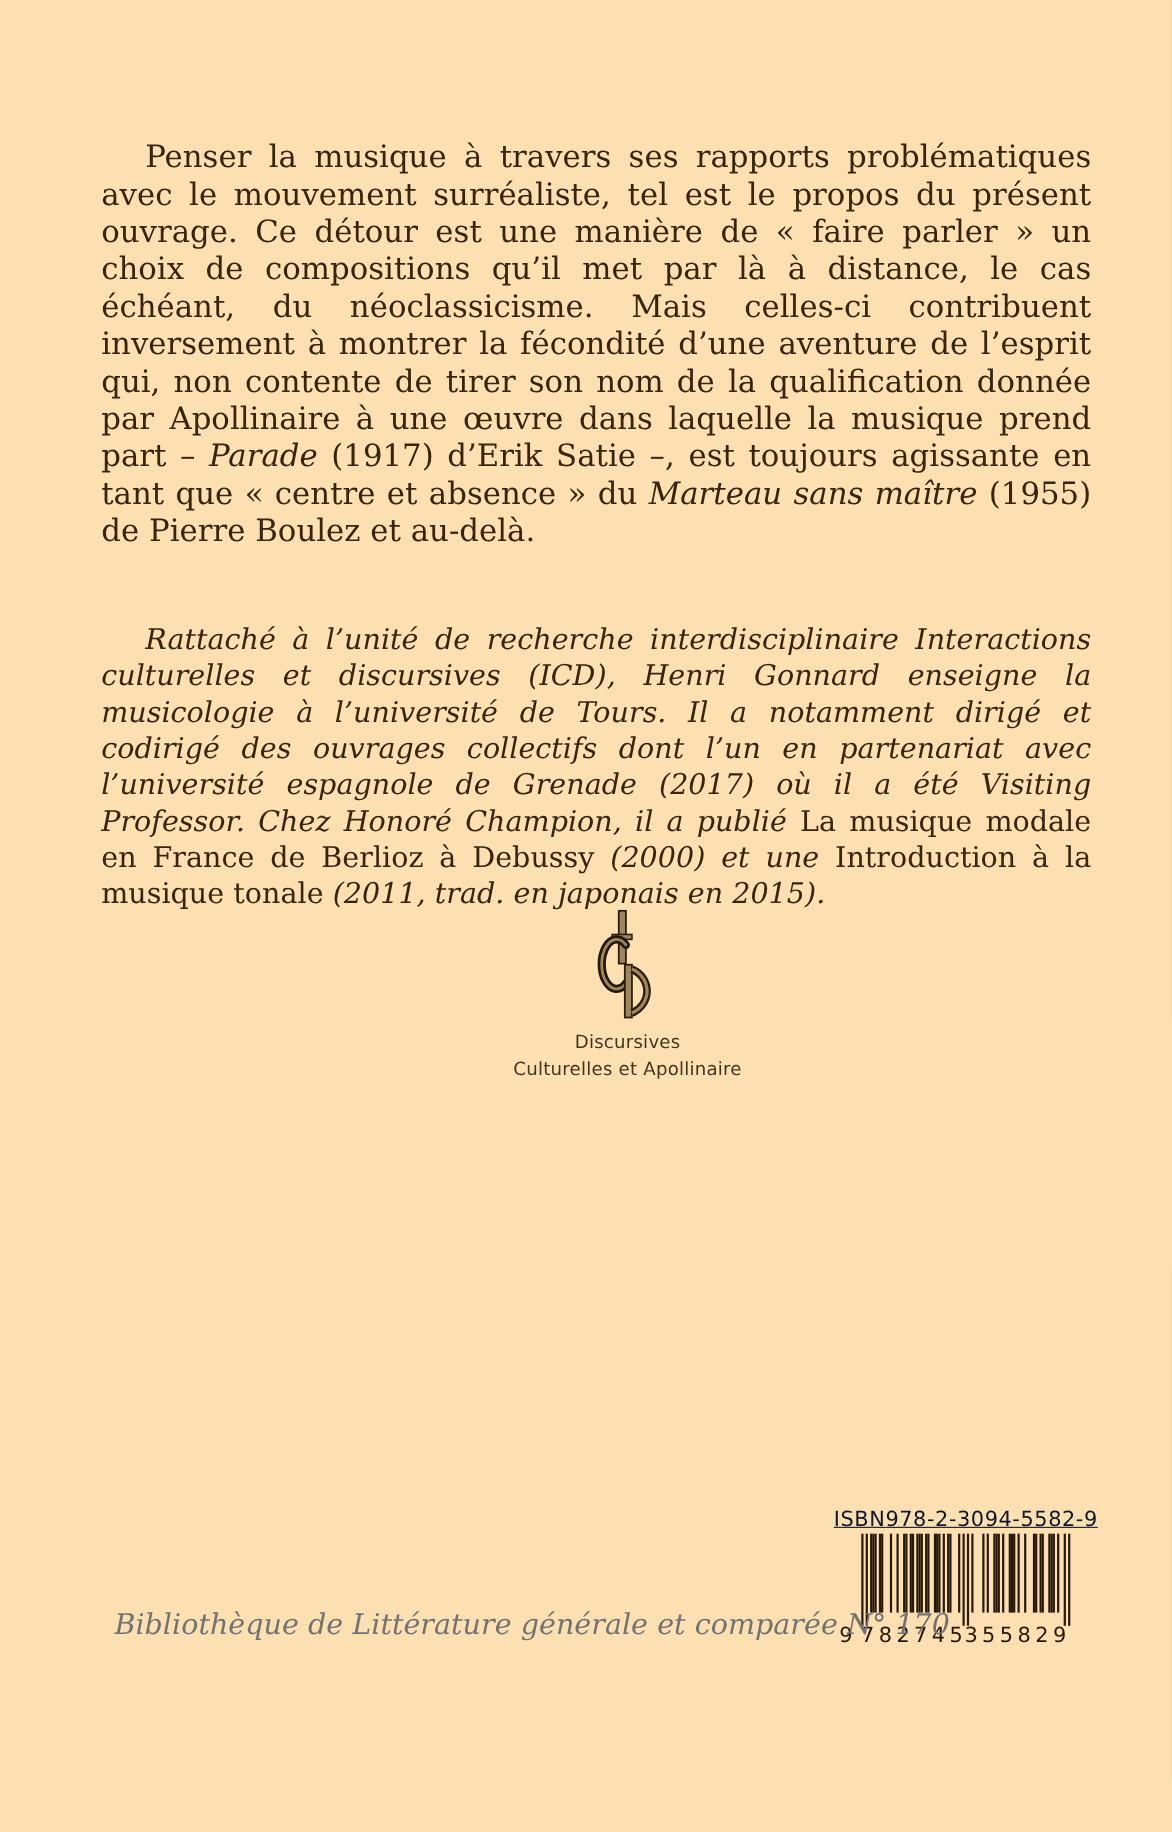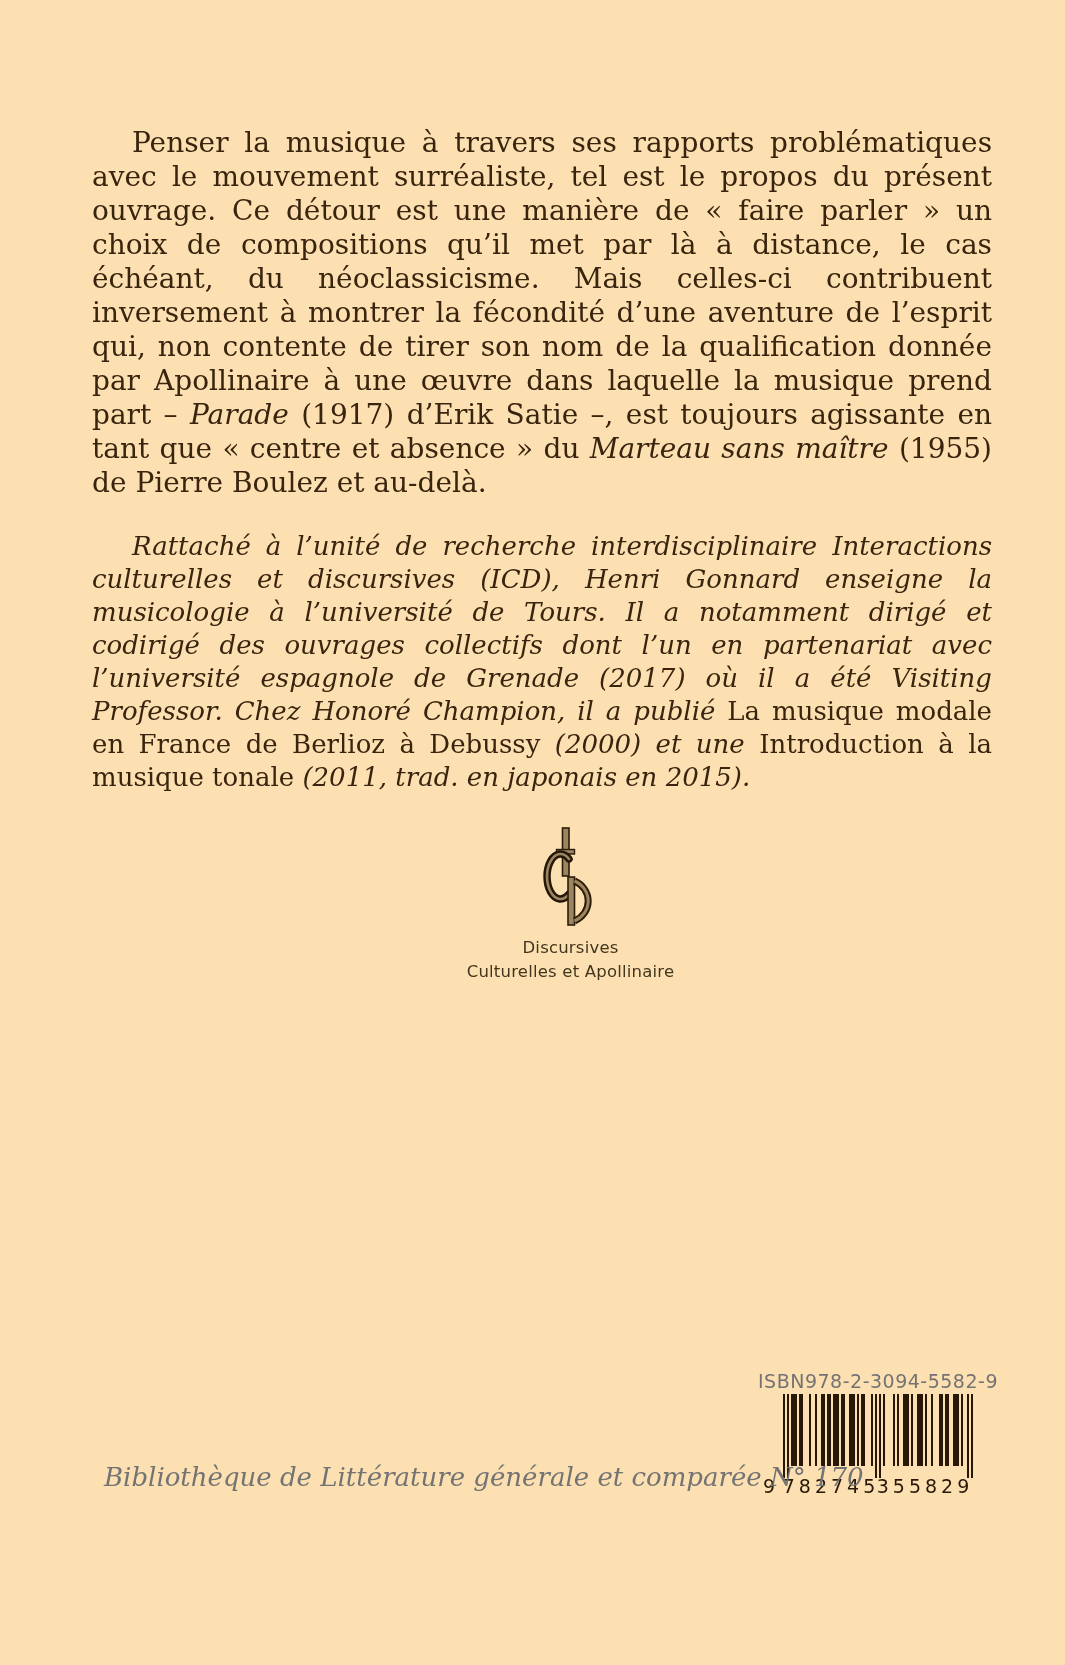--- a/index.html
+++ b/index.html
@@ -23,21 +23,21 @@
     text-align:justify;
     text-indent:40px;
     color:#39240e;
   }
   #synopsis{
     top:98px;
     font-size:28px;
     line-height:34px;
   }
   #bio{
-    top:504px;
+    top:540px;
     font-size:26px;
     line-height:33px;
   }
   .logo-block{
     position:absolute;
     left:458px;
     top:822px;
     width:225px;
     text-align:center;
   }
@@ -53,25 +53,26 @@
     position:absolute;
     left:760px;
     top:1370px;
     width:236px;
     text-align:center;
   }
   .isbn-line{
     font-family:"DejaVu Sans", sans-serif;
     font-size:19px;
     letter-spacing:.5px;
-    color:#737373;
+    color:#0f172a;
     white-space:nowrap;
     display:flex;
     justify-content:center;
     margin-bottom:2px;
+    text-decoration:underline;
   }
   .series{
     position:absolute;
     left:104px;
     top:1462px;
     font-size:26px;
     font-style:italic;
     color:#737373;
     white-space:nowrap;
   }

